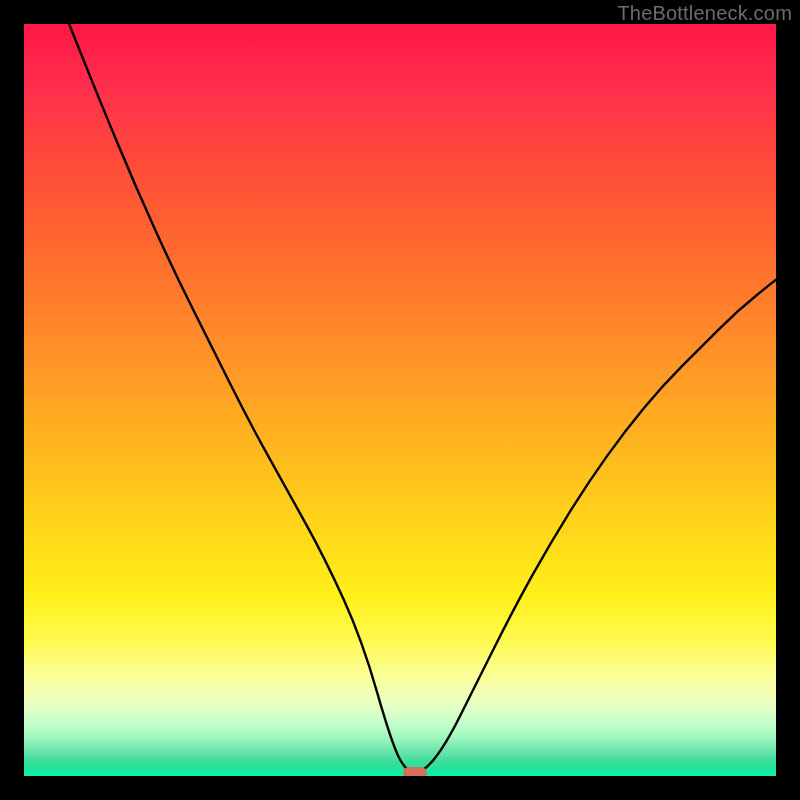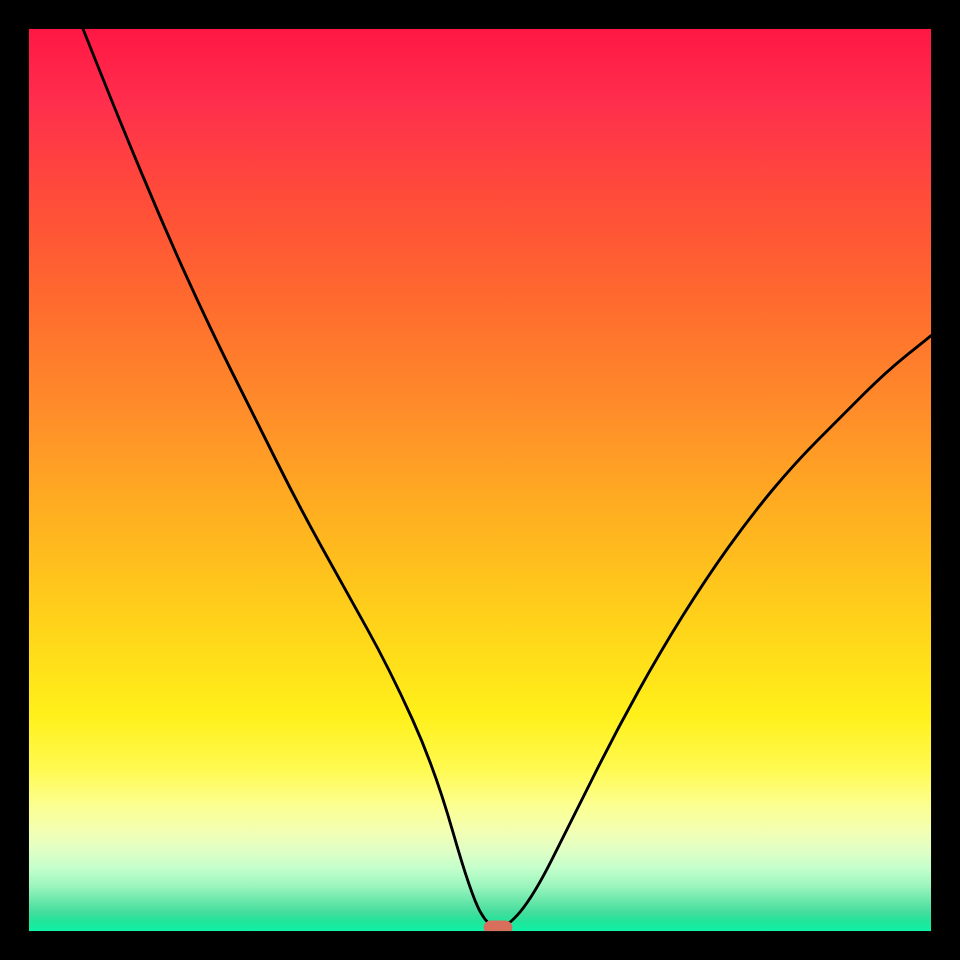--- a/index.html
+++ b/index.html
@@ -77,13 +77,14 @@
     <svg class="curve" viewBox="0 0 752 752" preserveAspectRatio="none">
       <g>
         <path id="curve-path" fill="none" stroke-width="2.4" stroke-linejoin="round" stroke-linecap="round" d="M 45.1 0.0 Q 45.1 0.0 60.2 37.6 Q 75.2 75.2 94.0 120.3 Q 112.8 165.4 131.6 206.8 Q 150.4 248.2 169.2 285.8 Q 188.0 323.4 206.8 361.0 Q 225.6 398.6 244.4 432.4 Q 263.2 466.2 282.0 500.1 Q 300.8 533.9 319.6 575.3 Q 338.4 616.6 353.4 669.3 Q 368.5 721.9 376.0 735.5 Q 383.5 749.0 391.0 749.0 Q 398.6 749.0 409.8 735.5 Q 421.1 721.9 436.2 691.8 Q 451.2 661.8 470.0 624.2 Q 488.8 586.6 507.6 552.7 Q 526.4 518.9 545.2 488.8 Q 564.0 458.7 582.8 432.4 Q 601.6 406.1 620.4 383.5 Q 639.2 361.0 658.0 342.2 Q 676.8 323.4 695.6 304.6 Q 714.4 285.8 733.2 270.7 T 752.0 255.7" stroke="#000000"></path>
       </g>
       <g>
         <rect id="marker-rect" rx="6" ry="6" height="12" x="379.0" y="743.0" width="24" fill="#d86e5c"></rect>
       </g>
     </svg>
   </div>
 
+  <div class="watermark">TheBottleneck.com</div>
 </div>
 
 </body></html>

